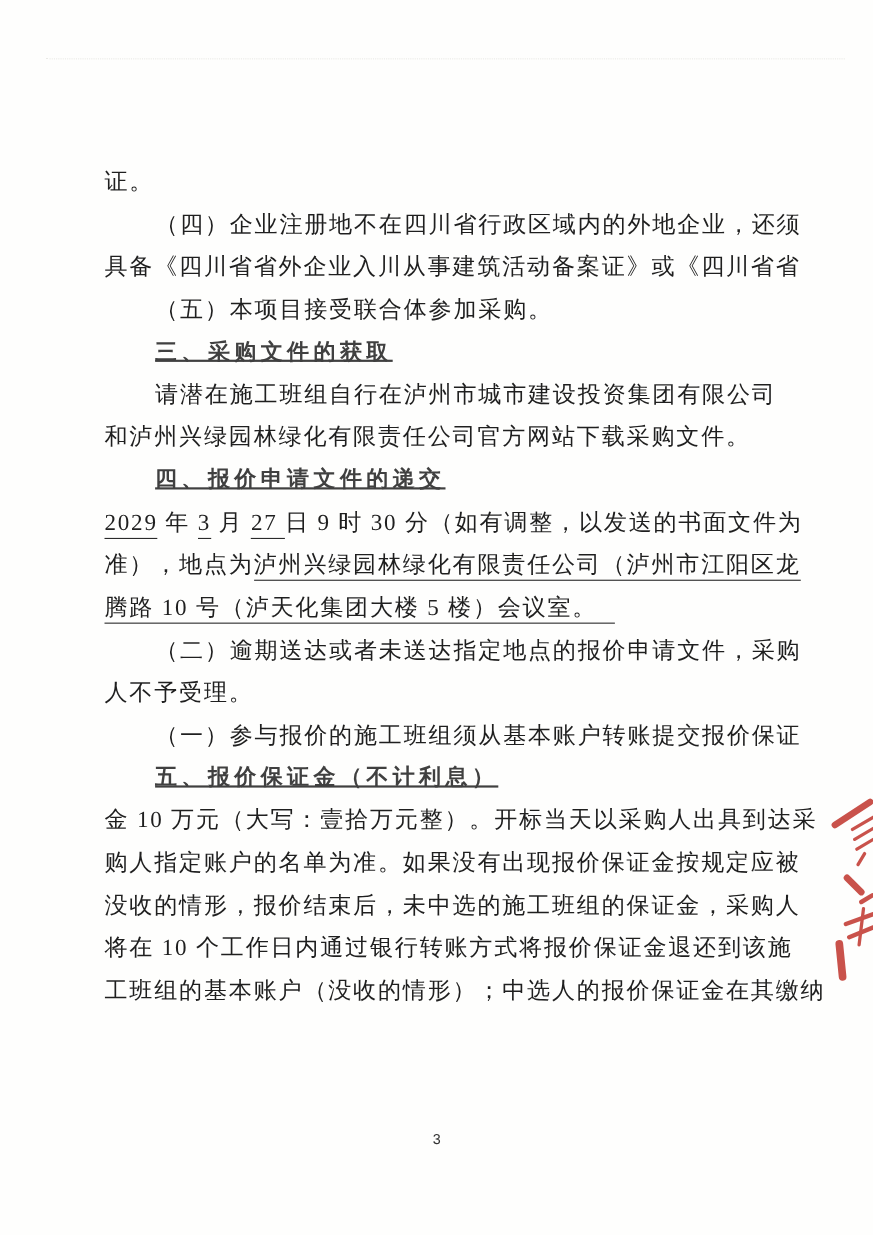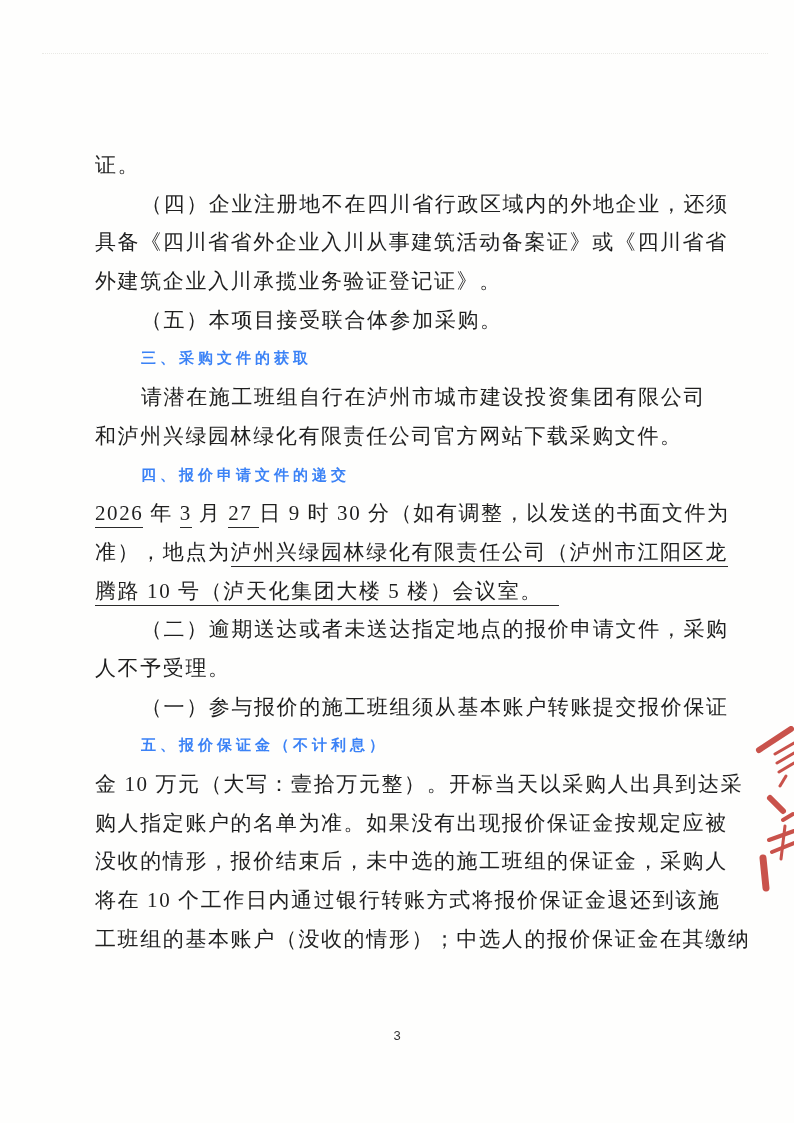--- a/index.html
+++ b/index.html
@@ -20,22 +20,23 @@
     position:absolute; left:95px; top:146px; width:614px;
   }
   .line {
     height:38.7px; line-height:38.7px;
     font-size:21px; letter-spacing:1.6px;
     white-space:nowrap;
   }
   .indent { padding-left:46px; }
   .heading {
     font-family:"Liberation Sans","DejaVu Sans",sans-serif;
-    font-weight:bold; font-size:15px; letter-spacing:4px;
-    color:#3b82f6;
+    font-weight:bold; font-size:20px; letter-spacing:4px;
+    color:#404040;
+    text-decoration:underline;
   }
   .u {
     border-bottom:1.6px solid #2a2a2a;
     padding-bottom:2px;
   }
   .u-ext { padding-right:16px;margin-top:40px; }
   .page-number {
     position:absolute; left:0; right:0; top:1028px;
     text-align:center;
     font-family:"Liberation Sans","DejaVu Sans",sans-serif;
@@ -49,32 +50,31 @@
 </head>
 <body>
 
 <div class="page">
   <div class="scan-artifact"></div>
 
   <div class="content">
     <div class="line"><span>证。</span></div>
     <div class="line indent"><span>（四）企业注册地不在四川省行政区域内的外地企业，还须</span></div>
     <div class="line"><span>具备《四川省省外企业入川从事建筑活动备案证》或《四川省省</span></div>
-    <div class="line"><span>外建筑企业入川承揽业务验证登记证》。</span></div>
     <div class="line indent"><span>（五）本项目接受联合体参加采购。</span></div>
 
     <div class="line indent heading"><span>三、采购文件的获取</span></div>
 
     <div class="line indent"><span>请潜在施工班组自行在泸州市城市建设投资集团有限公司</span></div>
     <div class="line"><span>和泸州兴绿园林绿化有限责任公司官方网站下载采购文件。</span></div>
 
     <div class="line indent heading"><span>四、报价申请文件的递交</span></div>
 
 
-    <div class="line"><span class="u">2026</span><span> 年 </span><span class="u">3</span><span> 月 </span><span class="u"> 27 </span><span>日 9 时 30 分（如有调整，以发送的书面文件为</span></div>
+    <div class="line"><span class="u">2029</span><span> 年 </span><span class="u">3</span><span> 月 </span><span class="u"> 27 </span><span>日 9 时 30 分（如有调整，以发送的书面文件为</span></div>
 
     <div class="line"><span>准），地点为</span><span class="u">泸州兴绿园林绿化有限责任公司（泸州市江阳区龙</span></div>
 
     <div class="line"><span class="u u-ext">腾路 10 号（泸天化集团大楼 5 楼）会议室。</span></div>
 
     <div class="line indent"><span>（二）逾期送达或者未送达指定地点的报价申请文件，采购</span></div>
     <div class="line"><span>人不予受理。</span></div>
 
     <div class="line indent"><span>（一）参与报价的施工班组须从基本账户转账提交报价保证</span></div>
 

